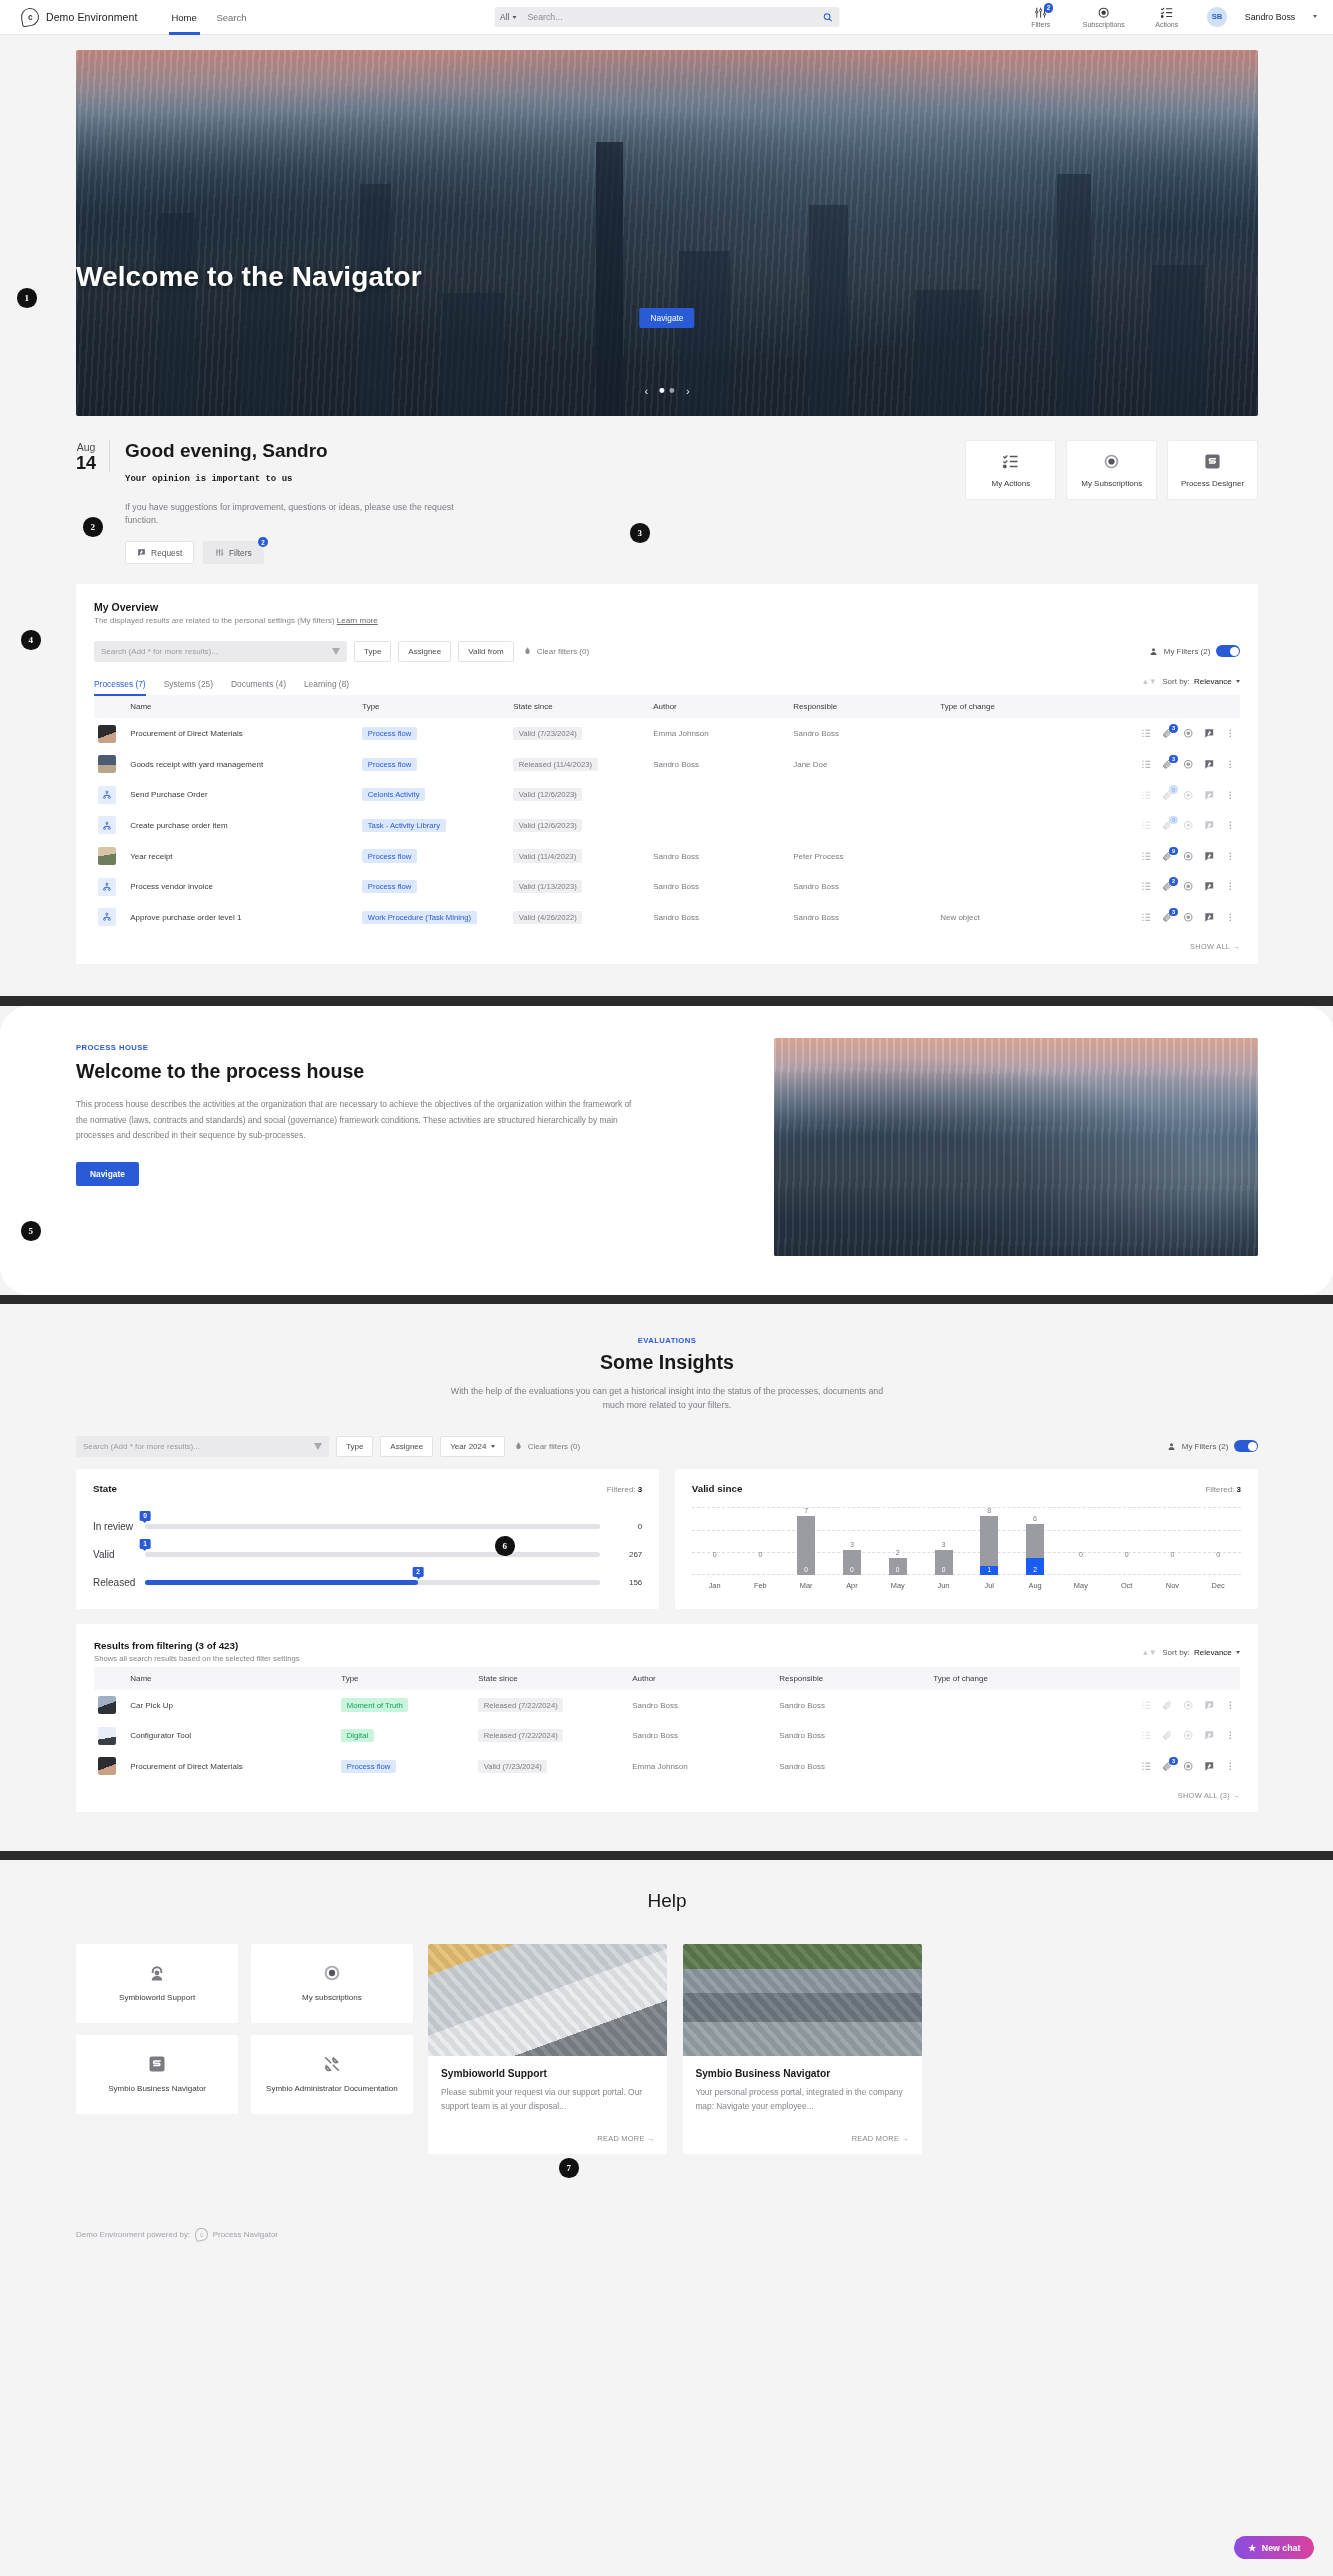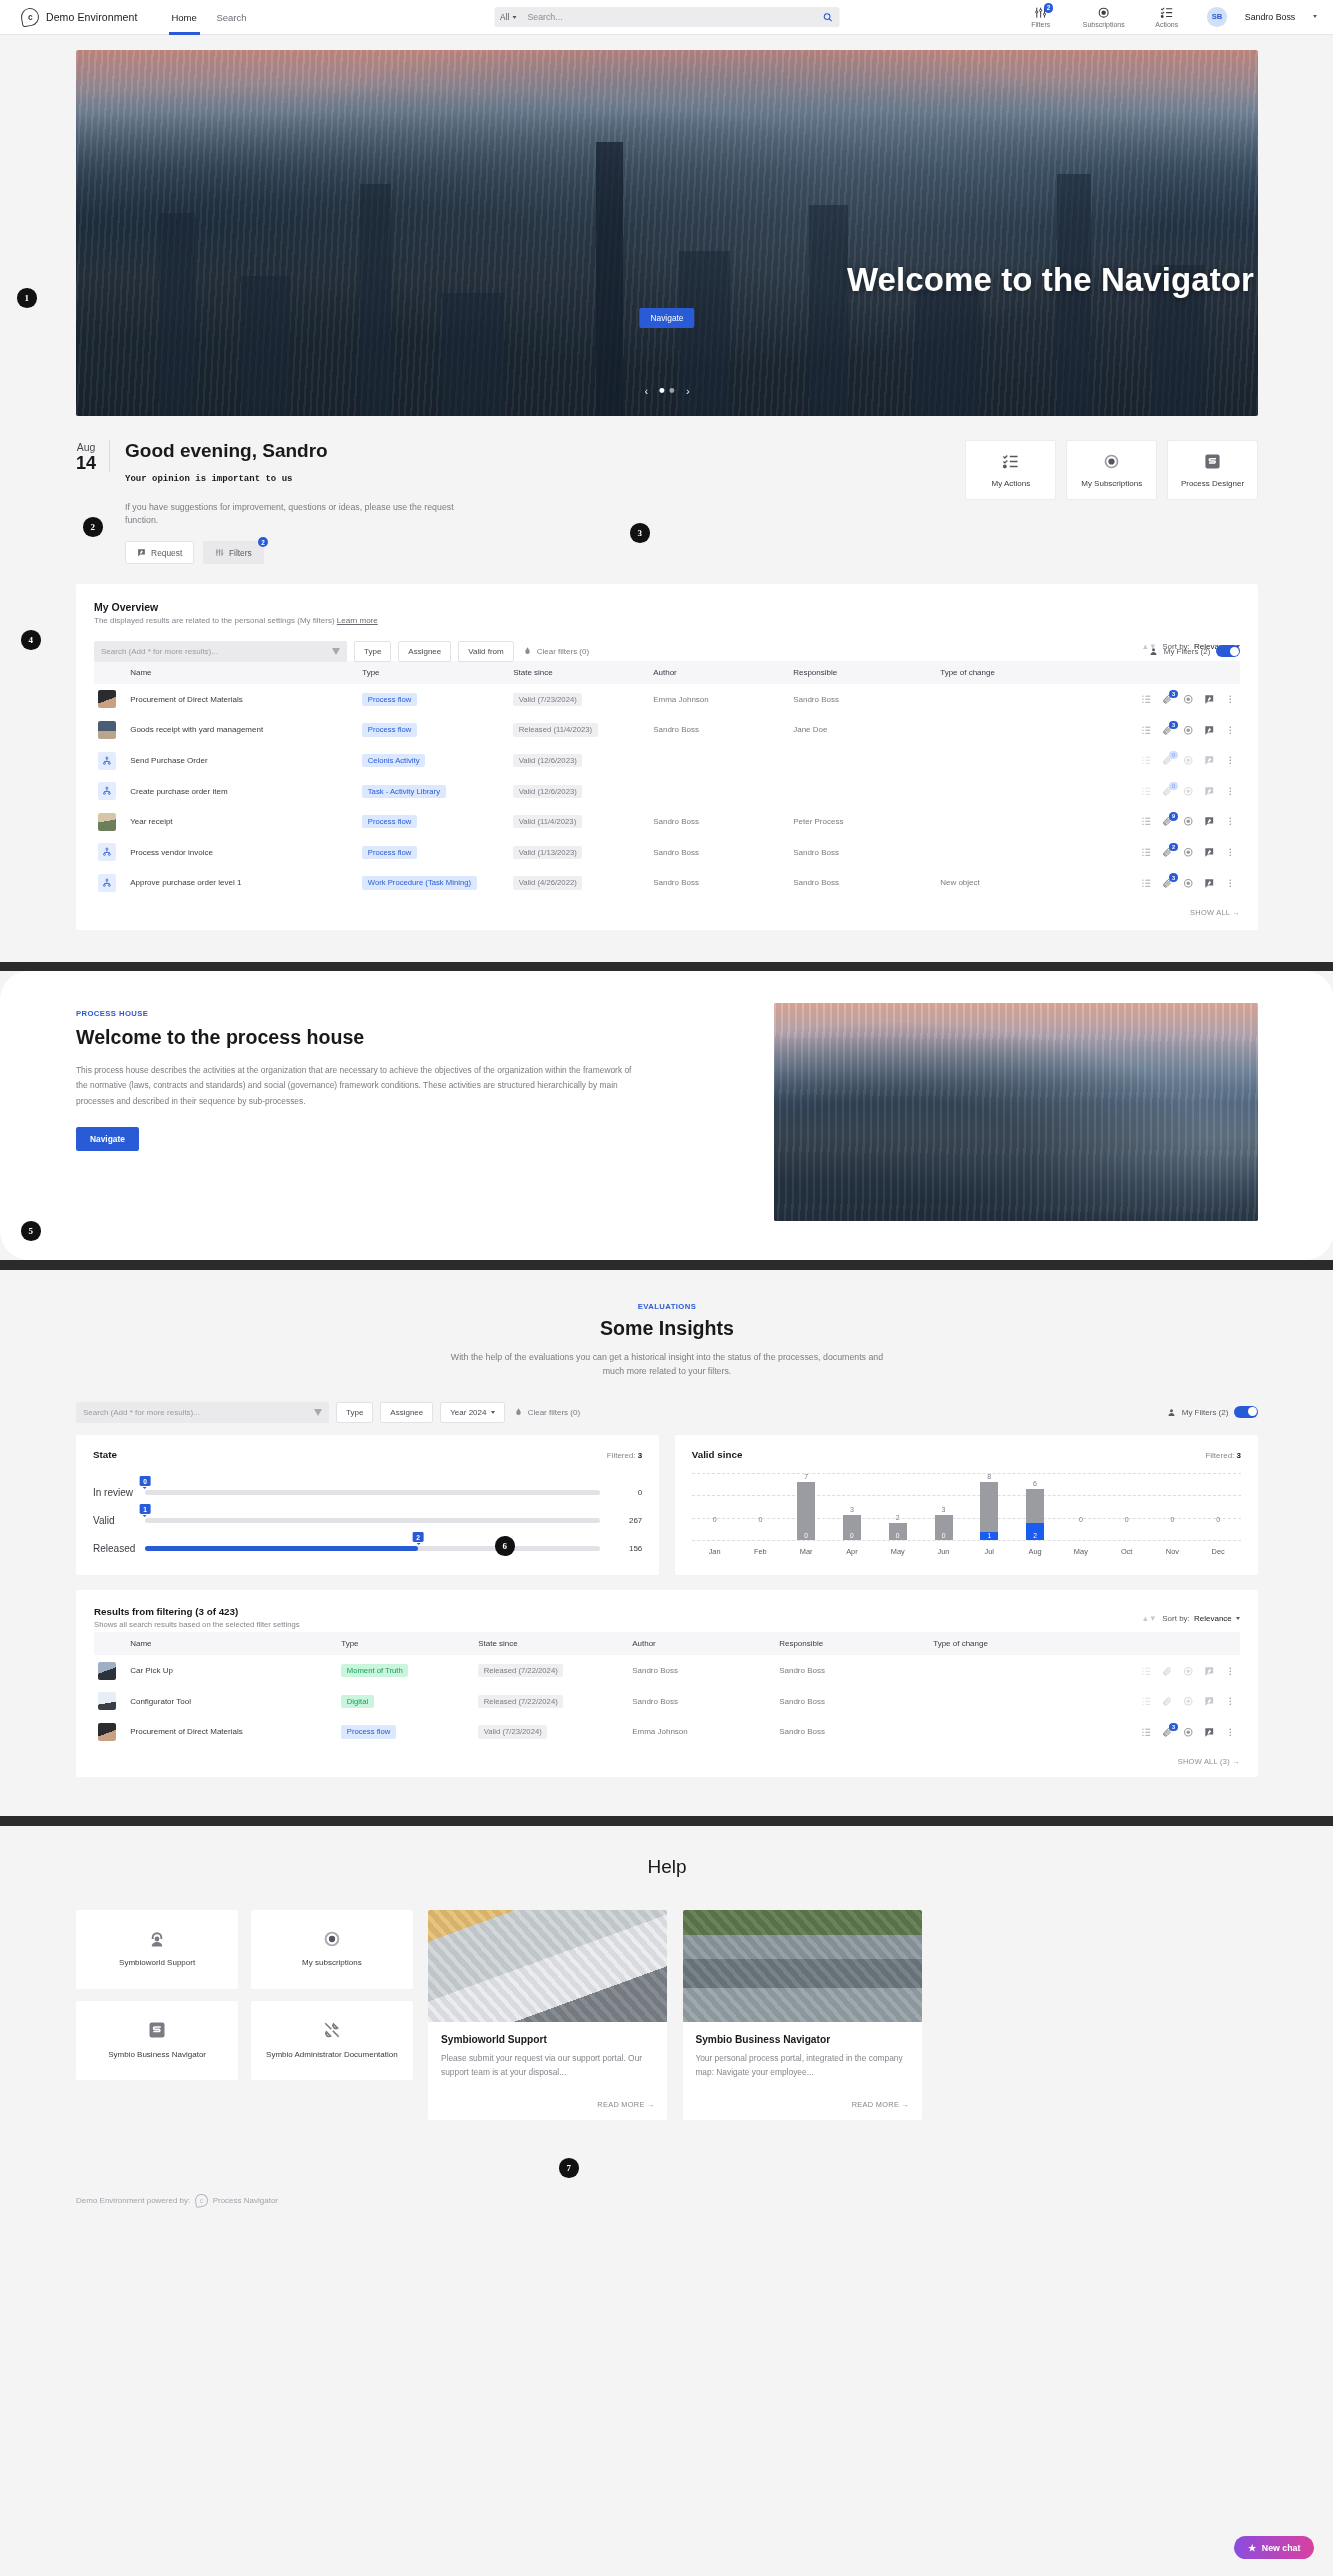--- a/index.html
+++ b/index.html
@@ -77,22 +77,22 @@
   .hero:before{
     content:""; position:absolute; inset:0;
     background:
       repeating-linear-gradient(93deg, rgba(255,255,255,.05) 0 2.1px, rgba(0,0,0,.06) 2.1px 6.3px),
       radial-gradient(ellipse at 18% 62%, rgba(20,30,40,.55) 0 24%, transparent 60%),
       radial-gradient(ellipse at 52% 40%, rgba(90,110,130,.55) 0 18%, transparent 55%),
       radial-gradient(ellipse at 80% 70%, rgba(25,35,48,.5) 0 22%, transparent 62%);
   }
   .hero-bldg { position:absolute; bottom:0; background: rgba(26,38,52,.55); }
   .hero h1 {
-    position: absolute; left: 0; right: 4px; top: 211px; text-align: right;
-    color: #fff; font-size: 33px; font-weight: 700; letter-spacing: 0.1px; z-index: 3;
+    position: absolute; left: 0; right: 12px; top: 211px; text-align: left;
+    color: #fff; font-size: 28px; font-weight: 700; letter-spacing: 0.1px; z-index: 3;
     text-shadow: 0 1.4px 7px rgba(0,0,0,.45);
   }
   .hero-btn {
     position: absolute; left: 50%; transform: translateX(-50%); top: 258px;
     background: #2a5bd7; color: #fff; font-size: 8.4px; border: none; border-radius: 2.1px;
     padding: 4.9px 11.2px; cursor: pointer; z-index: 3; font-family: "Liberation Sans", sans-serif;
   }
   .hero-nav {
     position: absolute; left: 50%; transform: translateX(-50%); bottom: 19.6px;
     display: flex; align-items: center; gap: 11.2px; z-index: 3; color: #fff; font-size: 11.2px;
@@ -476,20 +476,26 @@
         <div class="myfilters">
           <svg width="9" height="9" viewBox="0 0 24 24" fill="#5a5a62">
               <circle cx="12" cy="7" r="4"></circle>
               <path d="M4 21c0-4.4 3.6-8 8-8s8 3.6 8 8z"></path>
             </svg>
           <span>My Filters (2)</span>
           <span class="toggle"></span>
         </div>
       </div>
 
+      <div class="tabs">
+        <div class="tab active">Processes (7)</div>
+        <div class="tab">Systems (25)</div>
+        <div class="tab">Documents (4)</div>
+        <div class="tab">Learning (8)</div>
+      </div>
 
       <div class="sortrow">
         <span class="sortarrows">▲▼</span>
         <span class="sortby">
           <span>Sort by:</span>
           <b style="font-weight:400;color:#19191c">Relevance</b>
           <span class="caret-dn"></span>
         </span>
       </div>
 

